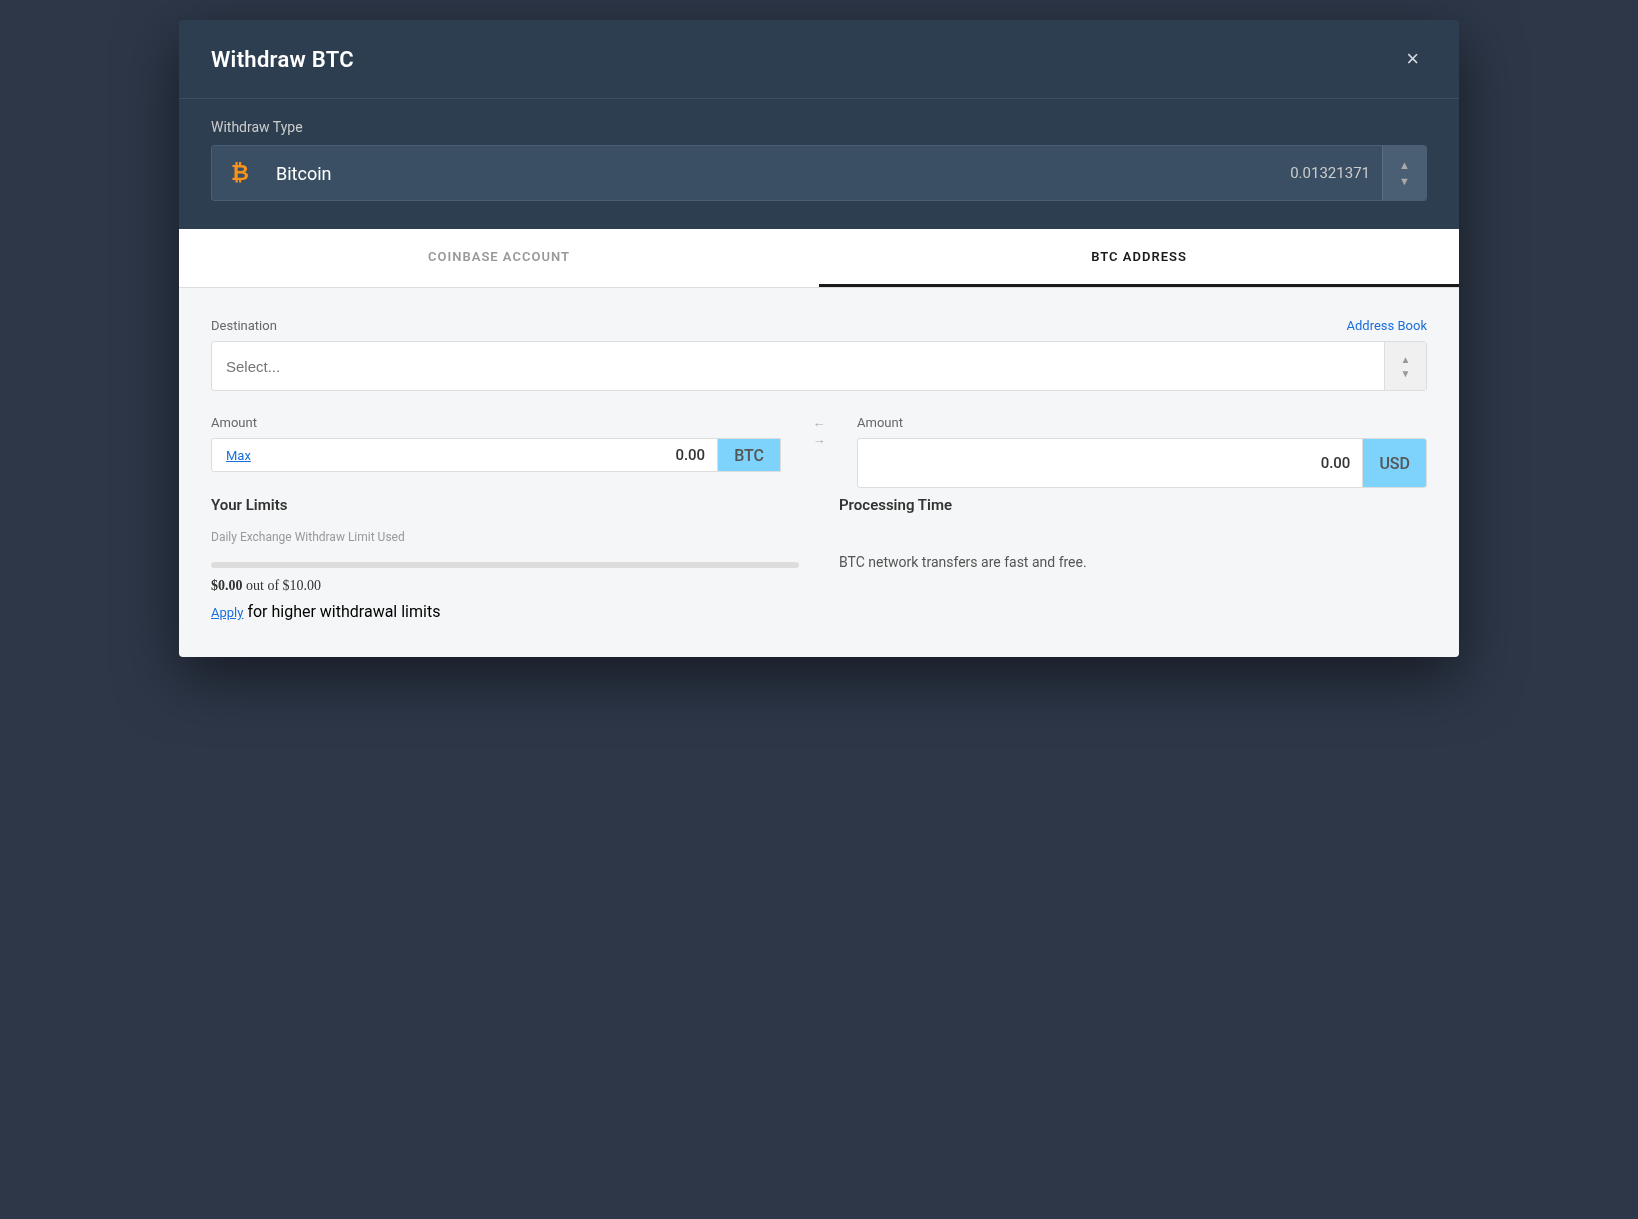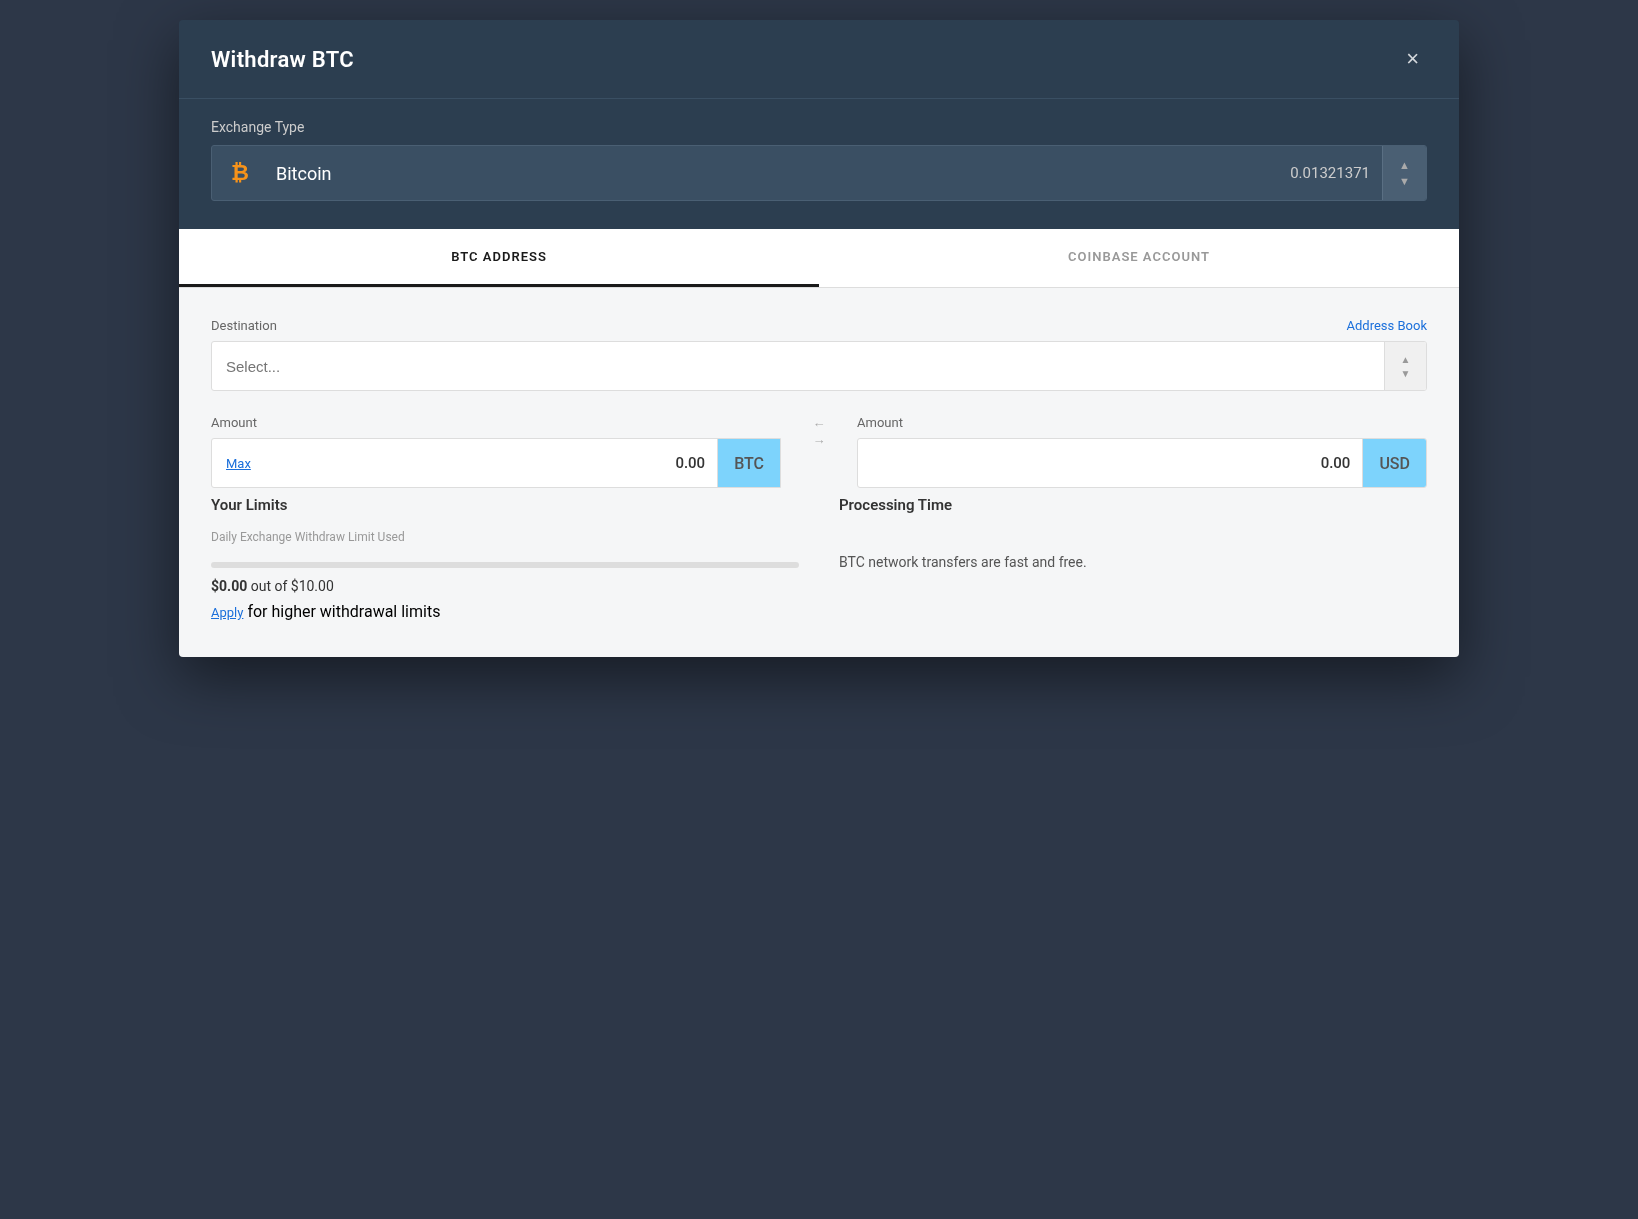--- a/index.html
+++ b/index.html
@@ -227,21 +227,21 @@
     }
 
     .amount-input-wrapper {
       flex: 1;
       display: flex;
       align-items: center;
       background: #fff;
       border: 1px solid #ddd;
       border-radius: 3px 0 0 3px;
       overflow: hidden;
-      height: 50px;
+      height: 34px;
     }
 
     .amount-max-link {
       color: #1a6fdb;
       font-size: 13px;
       text-decoration: underline;
       padding: 0 14px;
       cursor: pointer;
       white-space: nowrap;
     }
@@ -337,20 +337,21 @@
     .progress-bar-fill {
       height: 100%;
       background: #1a6fdb;
       border-radius: 3px;
     }
 
     .limits-amount {
       font-size: 14px;
       color: #333;
       margin-bottom: 8px;
+      font-family: Liberation Serif, serif;
     }
 
     .limits-amount strong {
       font-weight: 700;
     }
 
     .apply-link {
       color: #1a6fdb;
       font-size: 13px;
       text-decoration: underline;
@@ -368,37 +369,37 @@
 
 <div class="modal-overlay">
   <div class="modal">
 
     <div class="modal-header">
       <span class="modal-title">Withdraw BTC</span>
       <button class="close-btn">×</button>
     </div>
 
     <div class="currency-section">
-      <div class="currency-label">Exchange Type</div>
+      <div class="currency-label">Withdraw Type</div>
       <div class="currency-selector">
         <div class="currency-icon">₿</div>
         <div class="currency-name">Bitcoin</div>
         <div class="currency-balance">0.01321371</div>
         <div class="currency-chevron">
           <span>▲</span>
           <span>▼</span>
         </div>
       </div>
     </div>
 
     <div class="modal-body">
 
       <div class="tabs">
+        <div class="tab">COINBASE ACCOUNT</div>
         <div class="tab active">BTC ADDRESS</div>
-        <div class="tab">COINBASE ACCOUNT</div>
       </div>
 
       <div class="form-area">
 
         <div class="field-group">
           <div class="field-label-row">
             <span class="field-label">Destination</span>
             <a class="address-book-link">Address Book</a>
           </div>
           <div class="input-wrapper">

